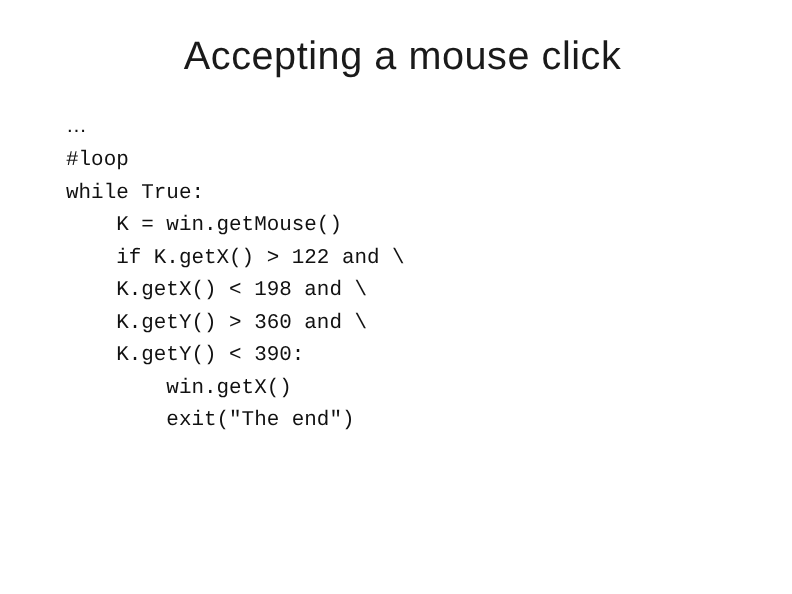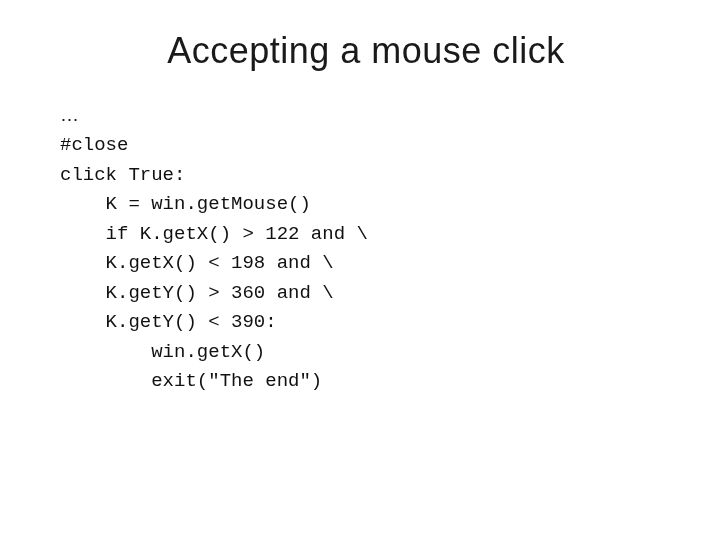--- a/index.html
+++ b/index.html
@@ -50,22 +50,22 @@
     }
   </style>
 </head>
 <body>
 
 <div class="slide-container">
   <h1 class="slide-title">Accepting a mouse click</h1>
 
   <div class="ellipsis">…</div>
 
-  <div class="code-block"><span>#close</span>
-<span>click True:</span>
+  <div class="code-block"><span>#loop</span>
+<span>while True:</span>
 <span>    K = win.getMouse()</span>
 <span>    if K.getX() &gt; 122 and \</span>
 <span>    K.getX() &lt; 198 and \</span>
 <span>    K.getY() &gt; 360 and \</span>
 <span>    K.getY() &lt; 390:</span>
 <span>        win.getX()</span>
 <span>        exit("The end")</span></div>
 </div>
 
 </body></html>

